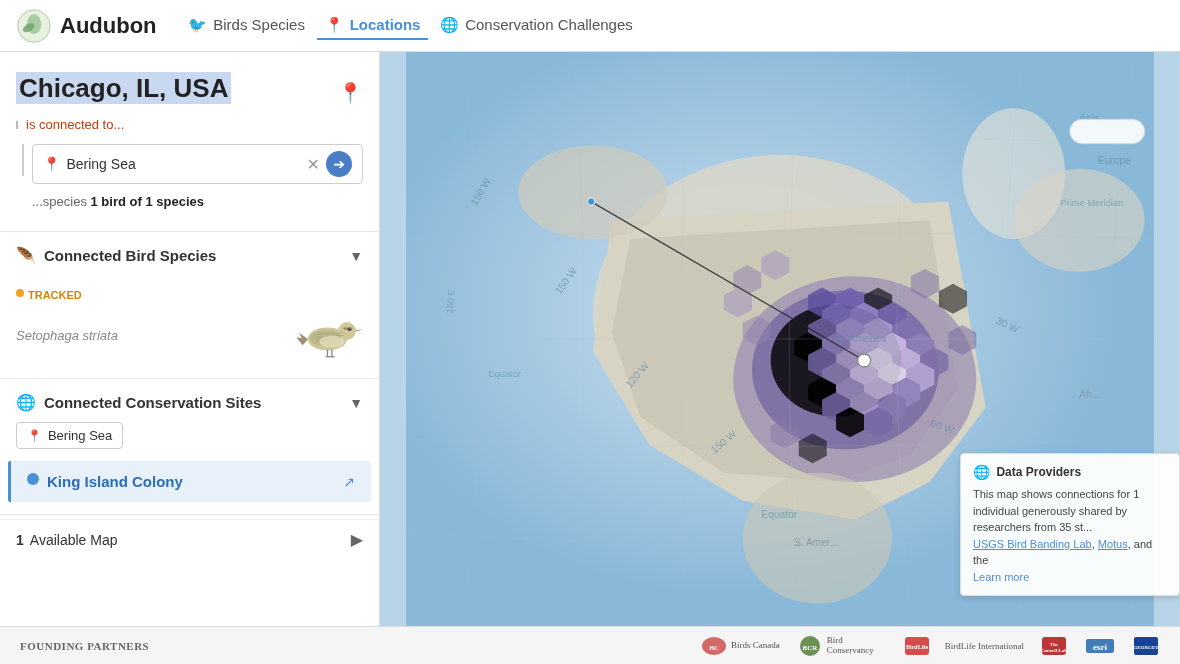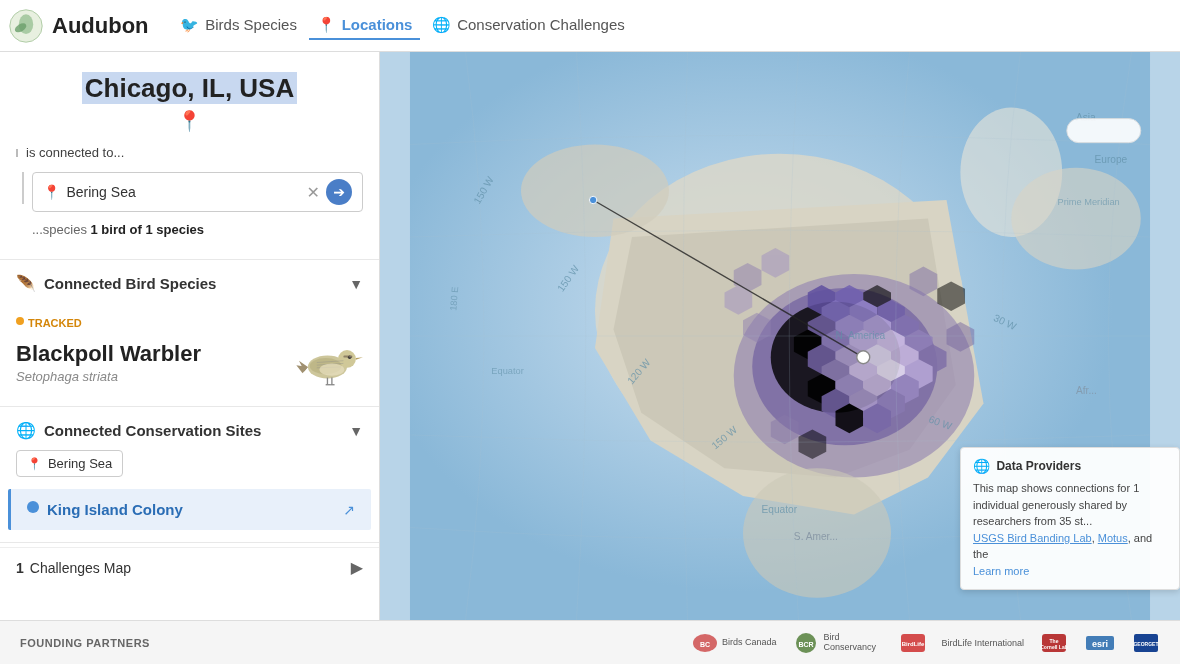--- a/index.html
+++ b/index.html
@@ -1,42 +1,42 @@
 <!DOCTYPE html>
 <html><head>
   <meta charset="utf-8">
   <style>
     * { box-sizing: border-box; margin: 0; padding: 0; }
     body { font-family: 'Arial', sans-serif; display: flex; flex-direction: column; height: 664px; width: 1180px; overflow: hidden; background: #fff; }
 
     
     .header {
       display: flex; align-items: center; height: 52px;
-      border-bottom: 1px solid #ddd; background: #fff; padding: 0 8px; gap: 24px; flex-shrink: 0;
+      border-bottom: 1px solid #ddd; background: #fff; padding: 0 16px; gap: 24px; flex-shrink: 0;
     }
     .logo { display: flex; align-items: center; gap: 8px; font-size: 22px; font-weight: bold; color: #222; text-decoration: none; }
     .logo-icon { width: 36px; height: 36px; }
     .nav-item {
       display: flex; align-items: center; gap: 6px; font-size: 15px; color: #555; cursor: pointer;
       padding: 4px 8px; text-decoration: none; border-bottom: 2px solid transparent;
     }
     .nav-item.active { color: #4a90d9; border-bottom: 2px solid #4a90d9; }
 
     
     .main { display: flex; flex: 1; overflow: hidden; }
 
     
     .sidebar {
       width: 380px; flex-shrink: 0; overflow-y: auto; border-right: 1px solid #ddd;
       background: #fff; display: flex; flex-direction: column;
     }
 
     .sidebar-top { padding: 16px 16px 8px 16px; }
 
-    .connected-to { font-size: 13px; color: #404040; margin-top: 12px; display: flex; align-items: center; gap: 6px; }
+    .connected-to { font-size: 13px; color: #c2410c; margin-top: 12px; display: flex; align-items: center; gap: 6px; }
 
     .search-box {
       display: flex; align-items: center; border: 1px solid #ccc; border-radius: 4px;
       padding: 6px 10px; margin-top: 8px; background: #fff;
     }
     .search-box input {
       border: none; outline: none; font-size: 14px; flex: 1; background: transparent; color: #333;
     }
     .search-box .pin { color: #4a90d9; margin-right: 6px; font-size: 14px; }
     .search-box .clear { color: #999; cursor: pointer; font-size: 16px; margin-right: 6px; }
@@ -112,23 +112,23 @@
       padding: 10px 12px; font-size: 11px; color: #333; box-shadow: 0 2px 6px rgba(0,0,0,0.15);
     }
     .data-providers-title {
       display: flex; align-items: center; gap: 6px;
       font-weight: 700; font-size: 12px; color: #333; margin-bottom: 6px;
     }
     .data-providers-body { line-height: 1.5; color: #444; }
 
     
     .footer {
-      height: 44px; background: #f5f5f5; border-top: 1px solid #ddd;
+      height: 38px; background: #f5f5f5; border-top: 1px solid #ddd;
       display: flex; align-items: center; justify-content: space-between;
-      padding: 0 20px; flex-shrink: 0;
+      padding: 0 20px; flex-shrink: 0; font-family: Liberation Serif, serif;
     }
     .footer-left { font-size: 11px; color: #666; font-weight: 600; letter-spacing: 0.5px; }
     .footer-logos { display: flex; align-items: center; gap: 16px; }
 
     
     .warbler-svg { width: 80px; height: 55px; }
 
     
     .sidebar::-webkit-scrollbar { width: 4px; }
     .sidebar::-webkit-scrollbar-track { background: #f1f1f1; }
@@ -161,21 +161,21 @@
       <span>Conservation Challenges</span>
     </a>
   </nav>
 </div>
 
 <div class="main">
 
   <div class="sidebar">
 
     <div class="sidebar-top">
-      <div style="display:flex; align-items:center; justify-content:space-between;flex-direction:column;">
+      <div style="display:flex; align-items:flex-end; justify-content:space-between;">
         <h1>
           <span style="font-size:26px; font-weight:bold; color:#222; background:#c8d8f0; padding:1px 3px;">Chicago, IL, USA</span>
         </h1>
         <span style="font-size:20px; color:#444; cursor:pointer; margin-top:4px;">📍</span>
       </div>
 
       <div class="connected-to">
         <div style="display:flex; flex-direction:column; align-items:center; margin-right:2px;">
           <div style="width:2px; height:8px; background:#bbb;"></div>
         </div>
@@ -207,21 +207,20 @@
       <span class="chevron">▼</span>
     </div>
 
     <div class="bird-card">
       <div class="tracked-badge">
         <div class="tracked-dot"></div>
         <span>TRACKED</span>
       </div>
       <div class="bird-name-row">
         <div>
-          <div class="bird-name">Blackpoll Warbler</div>
           <div class="bird-latin">Setophaga striata</div>
         </div>
 
         <svg class="warbler-svg" viewBox="0 0 90 60">
 
           <ellipse cx="50" cy="35" rx="22" ry="13" fill="#c8c090" opacity="0.9"></ellipse>
 
           <circle cx="72" cy="26" r="10" fill="#d0c898"></circle>
 
           <ellipse cx="48" cy="34" rx="18" ry="9" fill="#b8b080" opacity="0.7"></ellipse>
@@ -272,21 +271,21 @@
         <span class="ki-name">King Island Colony</span>
       </div>
       <span class="ki-ext">↗</span>
     </div>
 
     <div class="divider" style="margin-top:8px;"></div>
 
     <div class="available-map">
       <div class="available-map-left">
         <span class="avail-count">1</span>
-        <span>Challenges Map</span>
+        <span>Available Map</span>
       </div>
       <span style="color:#666;">▶</span>
     </div>
 
   </div>
 
   <div class="map-area">
     <svg class="globe-bg" viewBox="0 0 800 614" xmlns="http://www.w3.org/2000/svg">
 
       <rect width="800" height="614" fill="#b8d0e8"></rect>

